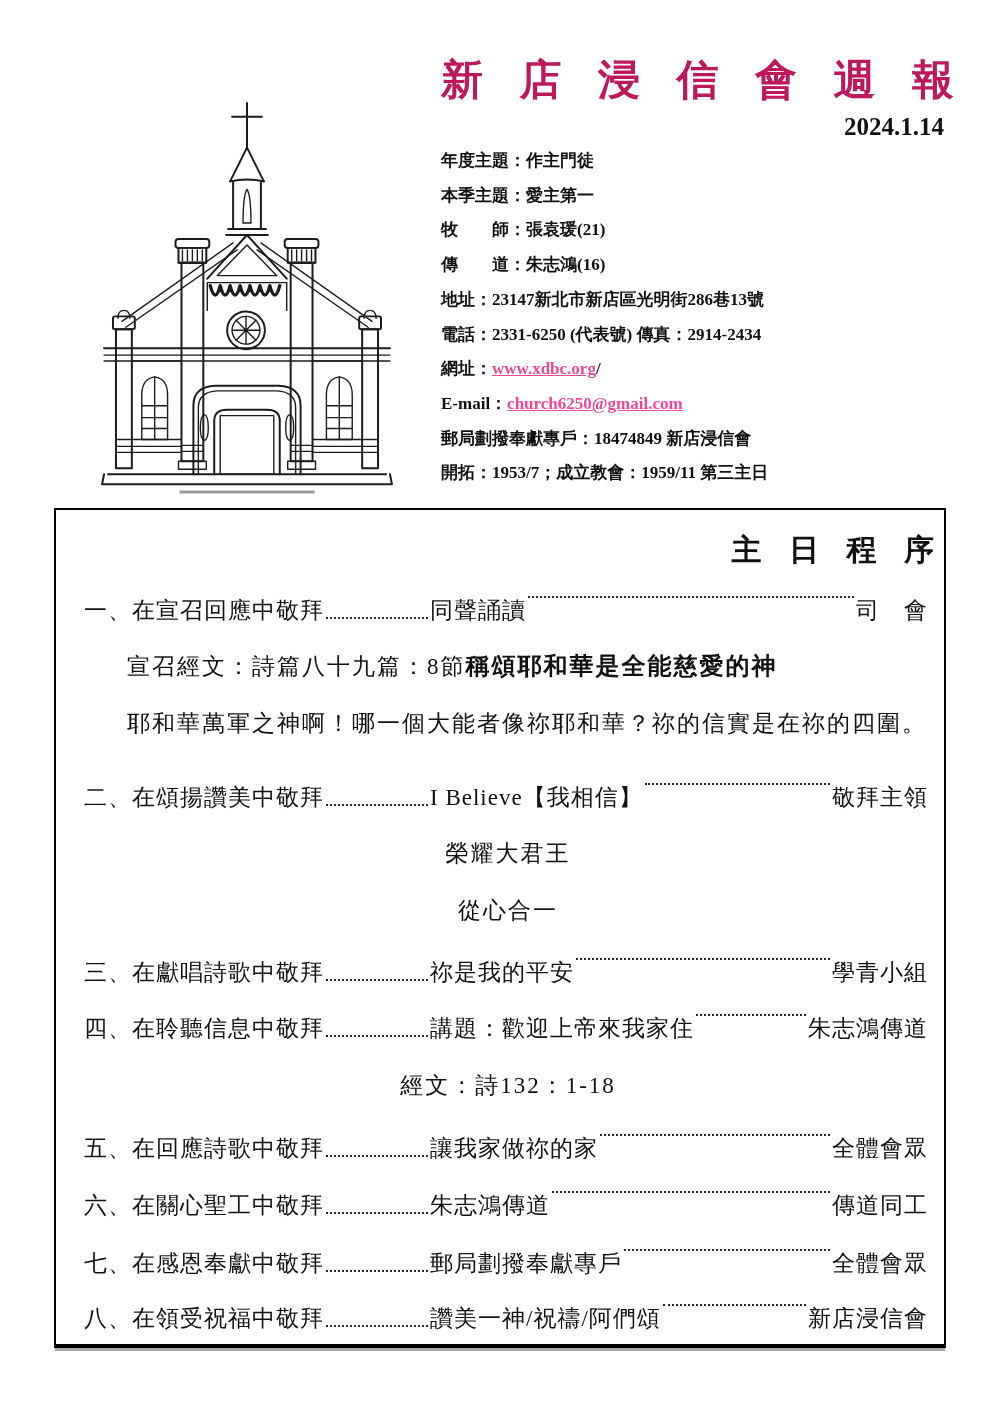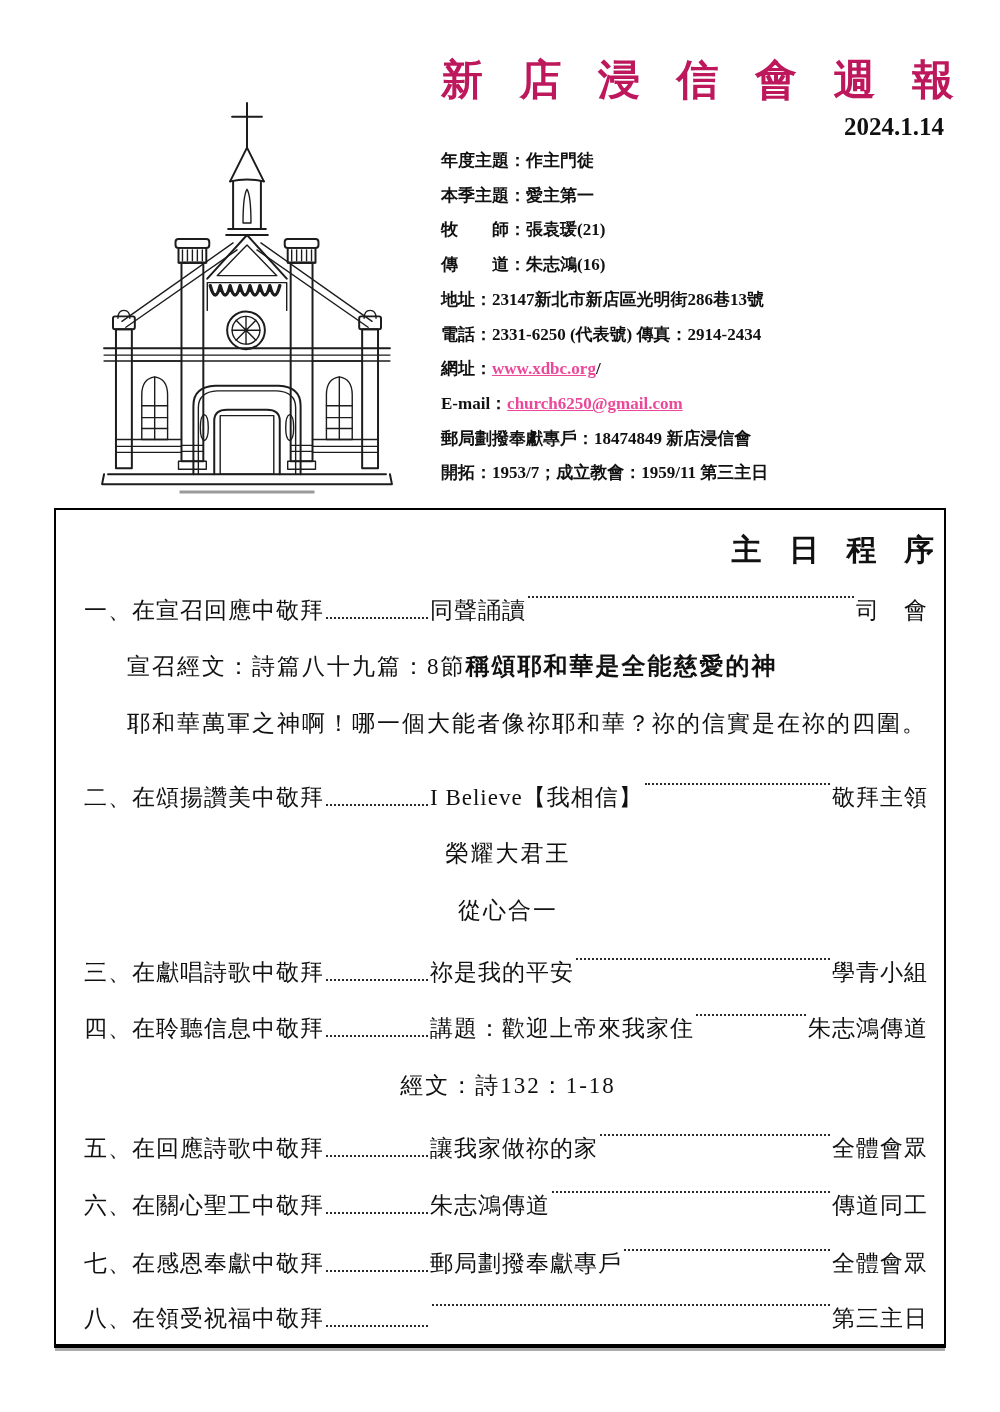--- a/index.html
+++ b/index.html
@@ -261,18 +261,19 @@
       <span class="cell-m">郵局劃撥奉獻專戶</span>
       <span class="dots"></span>
       <span class="cell-r">全體會眾</span>
     </div>
 
     <div class="row" style="top:794px">
       <span class="cell-l">
           <span class="lbl">八、在領受祝福中敬拜</span>
           <span class="dots"></span>
         </span>
-      <span class="dots"></span>
-      <span class="cell-r">第三主日</span>
+      <span class="cell-m">讚美一神/祝禱/阿們頌</span>
+      <span class="dots"></span>
+      <span class="cell-r">新店浸信會</span>
     </div>
   </div>
 
 </div>
 
 </body></html>

